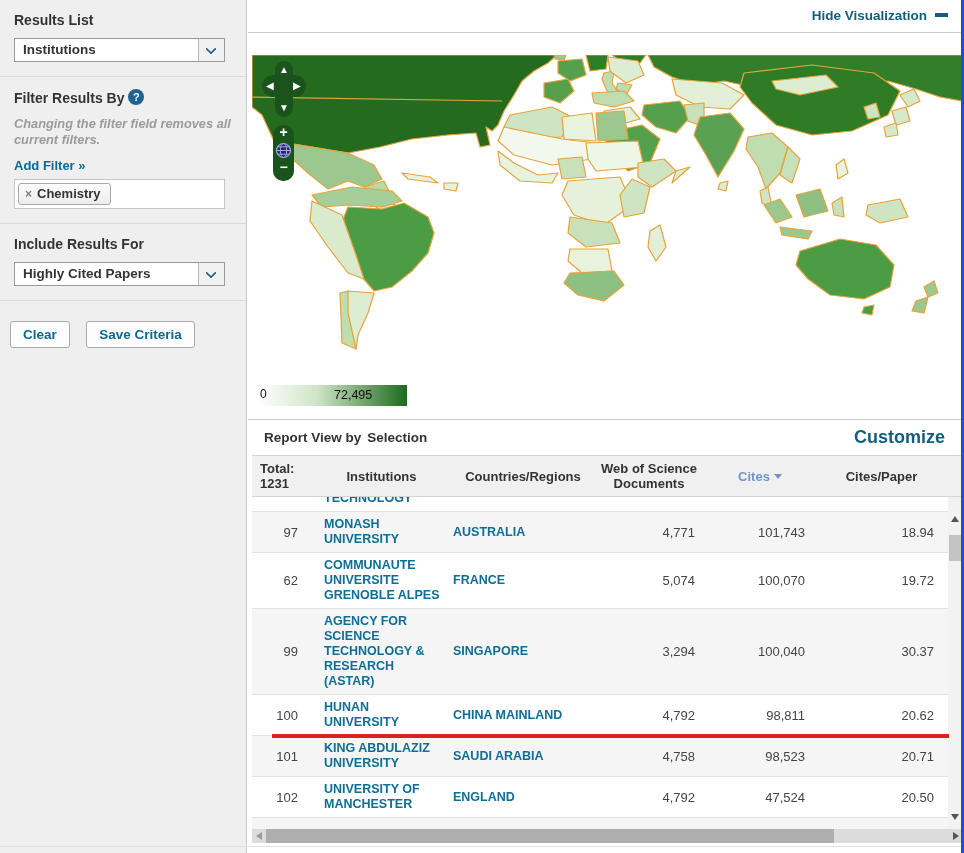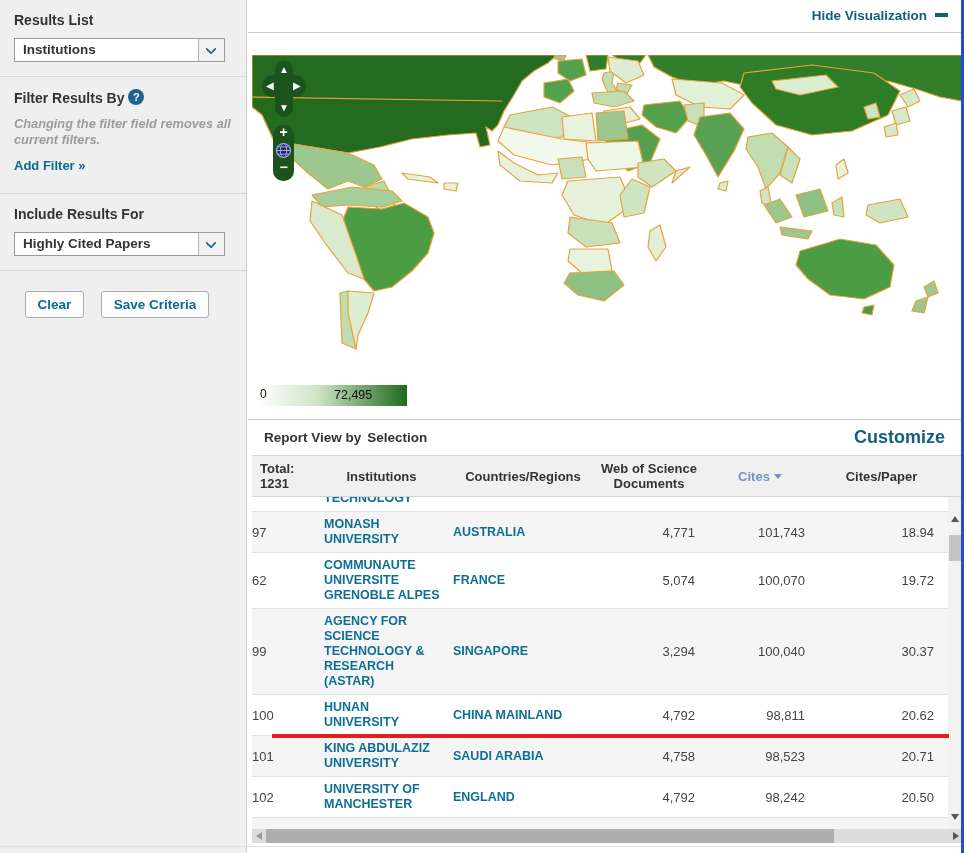--- a/index.html
+++ b/index.html
@@ -22,21 +22,21 @@
           border-right:2px solid #1f6391; border-bottom:2px solid #1f6391;
           transform:rotate(45deg); border-radius:1px; }
   .chipbox { width:211px; min-height:30px; background:#fff; border:1px solid #c6c6c6; padding:3px; }
   .chip { display:inline-block; border:1px solid #a9a9a9; border-radius:3px;
           background:linear-gradient(#fdfdfd,#ececec); padding:2px 9px 3px 6px;
           font-size:13px; font-weight:bold; color:#333; }
   .chip-x { color:#7e7e7e; font-weight:bold; font-size:12px; margin-right:5px; cursor:pointer; }
   .help-badge { display:inline-block; width:16px; height:16px; border-radius:50%;
                 background:#1f6391; color:#fff; font-size:11px; font-weight:bold;
                 text-align:center; line-height:16px; vertical-align:2px; margin-left:4px; cursor:pointer; }
-  .sb-buttons { padding:20px 0;text-align:center; }
+  .sb-buttons { padding:20px 10px; }
   .btn { display:inline-block; background:#fdfdfd; border:1px solid #acacac; border-radius:3px;
          padding:5px 12px; color:#0a6a92; font-weight:bold; font-size:13.5px; margin-right:12px; cursor:pointer; }
 
   
   .main { position:absolute; left:248px; top:0; width:713px; height:853px; background:#fff; }
   .map-header { height:33px; border-bottom:1px solid #cccccc; padding:0 13px; line-height:32px; }
   .map-title { font-size:13.5px; font-weight:bold; color:#333; }
   .map-title .gap { display:inline-block; width:6px; }
   .hide-link { float:right; color:#115e7e; font-weight:bold; font-size:13.5px; text-decoration:none; cursor:pointer; }
   .minus-dash { display:inline-block; width:13px; height:4px; background:#115e7e; vertical-align:3px; margin-left:8px; }
@@ -82,21 +82,21 @@
                 border-top:5px solid #6f94cd; }
 
   .tbody-viewport { position:relative; height:332px; overflow:hidden; }
   .tbody-inner { margin-top:-26px; width:696px; }
   .trow { position:relative; display:flex; align-items:center; min-height:40px;
           border-bottom:1px solid #e2e2e2; background:#fff; padding:5px 0; }
   .trow.alt { background:#f5f5f5; }
   .trow.marked::after { content:""; position:absolute; left:20px; right:-1px; bottom:-3px;
                         height:4px; background:#e01f1f; z-index:3; }
   .td { font-size:13px; color:#444; line-height:15px; }
-  .td.rank  { width:58px; text-align:left; padding-right:12px; }
+  .td.rank  { width:58px; text-align:right; padding-right:12px; }
   .td.institution { width:143px; padding-left:14px; padding-right:10px;
           font-size:12.5px; font-weight:bold; color:#0e6e93; cursor:pointer; }
   .td.country { width:140px; padding-right:8px; font-size:12.5px; font-weight:bold; color:#0e6e93; }
   .td.docs  { width:112px; text-align:right; padding-right:10px; }
   .td.cites { width:110px; text-align:right; padding-right:10px; }
   .td.cpp   { width:133px; text-align:right; padding-right:14px; }
 
   
   .vscroll { position:absolute; right:0; top:0; width:14px; height:332px; background:#f2f2f2; }
   .vs-up, .vs-down { position:absolute; left:0; width:14px; height:16px; background:#f2f2f2; cursor:pointer; }
@@ -131,20 +131,25 @@
         <span class="dd-btn">
             <i class="chev"></i>
           </span>
       </div>
     </section>
 
     <section class="sb-sec">
       <h2><span>Filter Results By</span><span class="help-badge">?</span></h2>
       <p class="sb-note">Changing the filter field removes all current filters.</p>
       <a class="sb-link">Add Filter »</a>
+      <div class="chipbox">
+        <span class="chip">
+          <span class="chip-x">×</span><span>Chemistry</span>
+        </span>
+      </div>
     </section>
 
     <section class="sb-sec">
       <h2>Include Results For</h2>
       <div class="dropdown">
         <span class="dd-value">Highly Cited Papers</span>
         <span class="dd-btn">
             <i class="chev"></i>
           </span>
       </div>
@@ -342,21 +347,21 @@
               <div class="td country">SAUDI ARABIA</div>
               <div class="td docs">4,758</div>
               <div class="td cites">98,523</div>
               <div class="td cpp">20.71</div>
             </div>
             <div class="trow">
               <div class="td rank">102</div>
               <div class="td institution">UNIVERSITY OF MANCHESTER</div>
               <div class="td country">ENGLAND</div>
               <div class="td docs">4,792</div>
-              <div class="td cites">98,242</div>
+              <div class="td cites">47,524</div>
               <div class="td cpp">20.50</div>
             </div>
             <div class="trow alt"></div>
           </div>
         <div class="vscroll">
           <span class="vs-up"></span>
           <span class="vs-thumb"></span>
           <span class="vs-down"></span>
         </div>
       </div>

